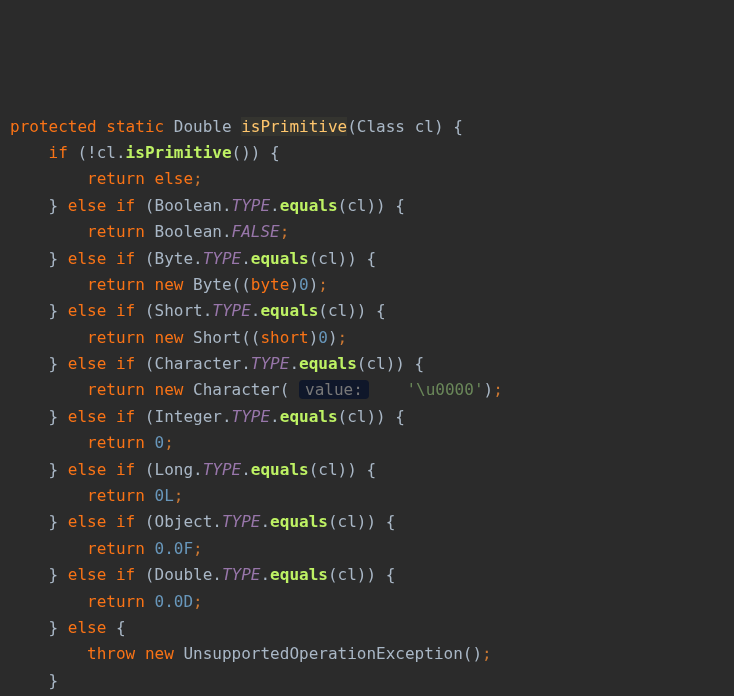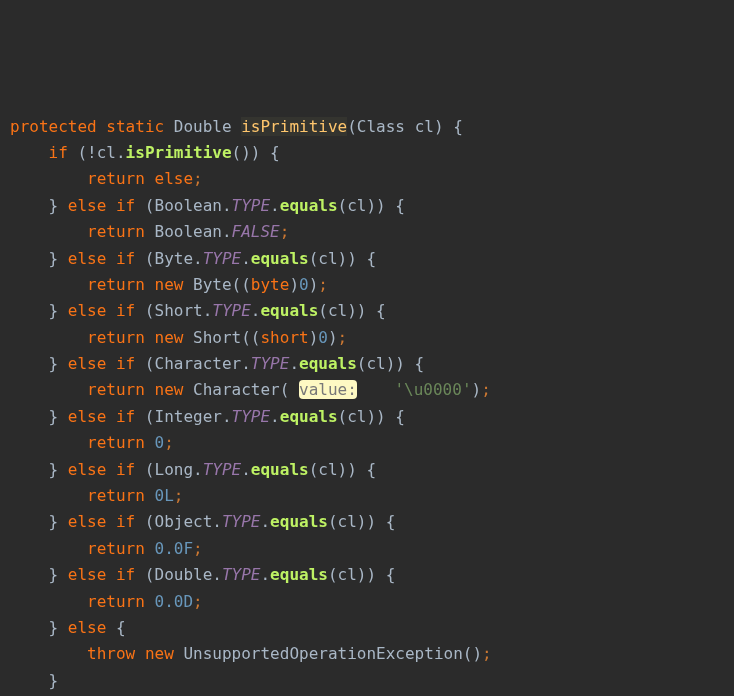--- a/index.html
+++ b/index.html
@@ -16,24 +16,24 @@
       overflow: hidden;
     }
     .kw { color: #f97316; }
     .type { color: #a9b7c6; }
     .method-decl { color: #ffc66d; background: rgba(80,80,60,0.25); }
     .method-call { color: #bef264; font-weight: bold; }
     .purple { color: #9876aa; font-style: italic; text-align: center; }
     .num { color: #6897bb; }
     .str { color: #6a8759; margin-left: 28px; }
     .hint-box {
-      background: #fef9c3;
+      background: #0f172a;
       color: #787878;
       border-radius: 4px;
-      padding: 0 0;
+      padding: 0 6px;
       font-style: normal;
     }
     .semi { color: #cc7832; }
   </style>
 </head>
 <body>
 
 
 
 <div><span class="kw">protected</span> <span class="kw">static</span> <span class="type">Double</span> <span class="method-decl">isPrimitive</span>(<span class="type">Class</span> <span>cl</span>) {

